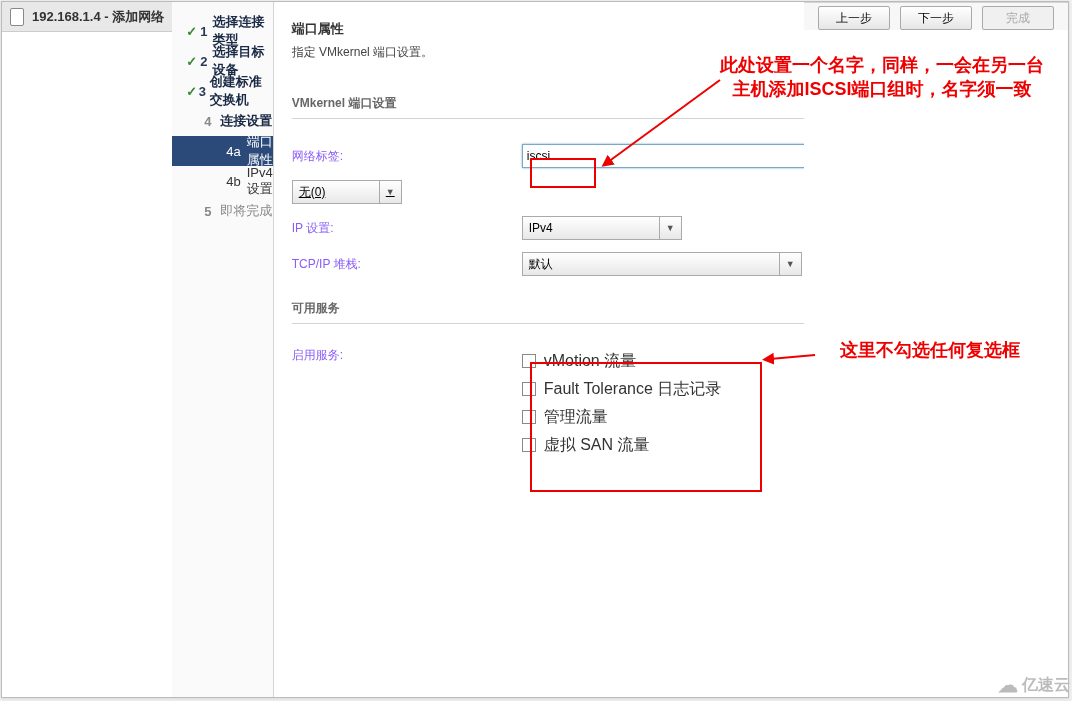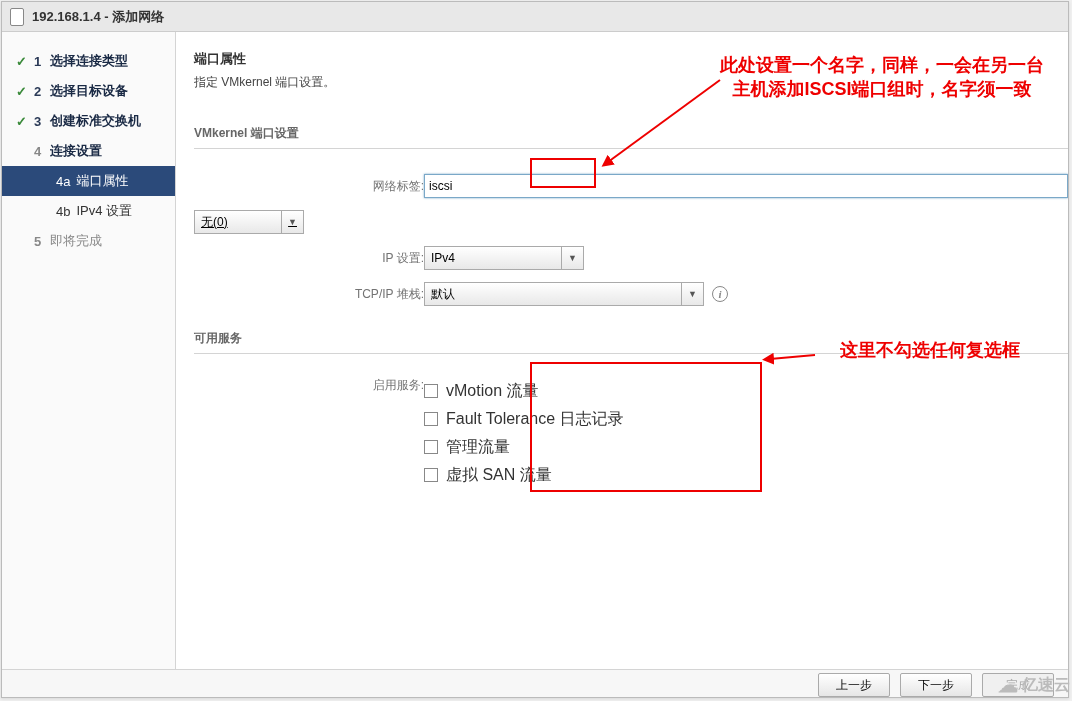--- a/index.html
+++ b/index.html
@@ -1,37 +1,37 @@
 <!DOCTYPE html>
 <html><head>
   <meta charset="utf-8">
   <style>
     * { box-sizing: border-box; margin: 0; padding: 0; font-family: Arial, "Microsoft YaHei", sans-serif; }
     body { width: 1072px; height: 701px; background: #f0f0f0; position: relative; overflow: hidden; }
-    .window { border: 1px solid #bbb; background: #fff; width: 1068px; height: 697px; margin: 1px; box-shadow: 0 1px 3px rgba(0,0,0,0.1); display: flex; flex-direction: column; }
+    .window { border: 1px solid #bbb; background: #fff; width: 1068px; height: 697px; margin: 1px; box-shadow: 0 1px 3px rgba(0,0,0,0.1); display: flex; flex-direction: row; }
     .titlebar { height: 30px; background: #e8e8e8; border-bottom: 1px solid #ccc; display: flex; align-items: center; padding: 0 8px; font-size: 13px; font-weight: bold; color: #333; }
     .titlebar-icon { width: 14px; height: 18px; border: 1px solid #888; border-radius: 2px; margin-right: 8px; background: #fff; }
     .body { display: flex; flex: 1; overflow: hidden; }
     .sidebar { width: 270px; border-right: 1px solid #d4d4d4; background: #fafafa; padding-top: 14px; }
     .step { display: flex; align-items: center; height: 30px; padding-left: 14px; font-size: 13px; color: #2b3a57; cursor: pointer; }
     .step.done::before { content: "✓"; color: #3a8a3a; font-weight: bold; width: 18px; display: inline-block; }
     .step.todo::before { content: ""; width: 18px; display: inline-block; }
     .step .num { width: 16px; display: inline-block; font-weight: bold; }
     .step .label { font-weight: bold; color: #1a2a45; }
     .step.todo .label { color: #888; font-weight: normal; }
     .step.todo .num { color: #888; }
     .substep { display: flex; align-items: center; height: 30px; padding-left: 54px; font-size: 13px; color: #333; cursor: pointer; }
     .substep.active { background: #2b4a7a; color: #fff; }
     .substep.active span { color: #fff; }
     .main { flex: 1; padding: 18px 0 0 18px; position: relative; }
     .section-title { font-size: 13px; font-weight: bold; color: #333; margin-bottom: 6px; }
     .section-desc { font-size: 12px; color: #444; margin-bottom: 20px; }
     .group-title { font-size: 12px; font-weight: bold; color: #666; border-bottom: 1px solid #d4d4d4; padding-bottom: 6px; margin-bottom: 19px; margin-right: 0; }
     .form-row { display: flex; align-items: center; height: 36px; font-size: 12px; }
-    .form-label { width: 230px; color: #737373; text-align: right; }
+    .form-label { width: 230px; color: #8b5cf6; }
     .txt-input { width: 644px; height: 24px; border: 1px solid #7aa8c8; padding: 0 4px; font-size: 12px; color: #000; box-shadow: 0 0 2px #7aa8c8; }
     .sel { height: 24px; border: 1px solid #aaa; background: linear-gradient(#fff,#e8e8e8); font-size: 12px; padding: 0 6px; display: inline-flex; align-items: center; justify-content: space-between; cursor: pointer; }
     .sel .caret { margin-left: 8px; font-size: 9px; color: #555; border-left: 1px solid #aaa; padding-left: 6px; height: 22px; display: flex; align-items: center; }
     .w100 { width: 110px; text-decoration: underline; }
     .w160 { width: 160px; gap: 36px; }
     .w280 { width: 280px; }
     .info-icon { width: 16px; height: 16px; border: 1.5px solid #888; border-radius: 50%; color: #888; font-size: 11px; font-weight: bold; display: inline-flex; align-items: center; justify-content: center; margin-left: 8px; font-style: italic; font-family: serif; }
     .chk-row { display: flex; align-items: center; height: 28px; font-size: 16px; color: #333; }
     .chk { width: 14px; height: 14px; border: 1px solid #888; background: #fff; margin-right: 8px; cursor: pointer; }
     .red-box1 { position: absolute; border: 2px solid #e00; left: 530px; top: 158px; width: 66px; height: 30px; pointer-events: none; }

